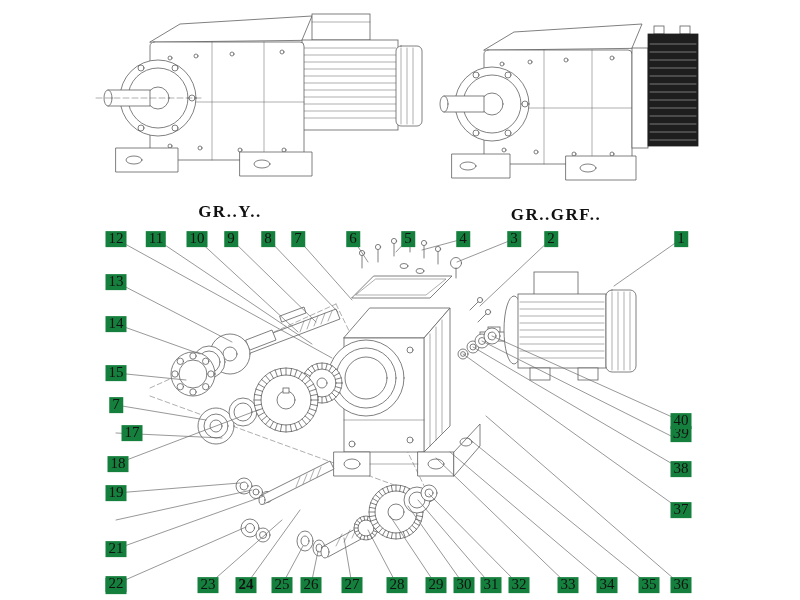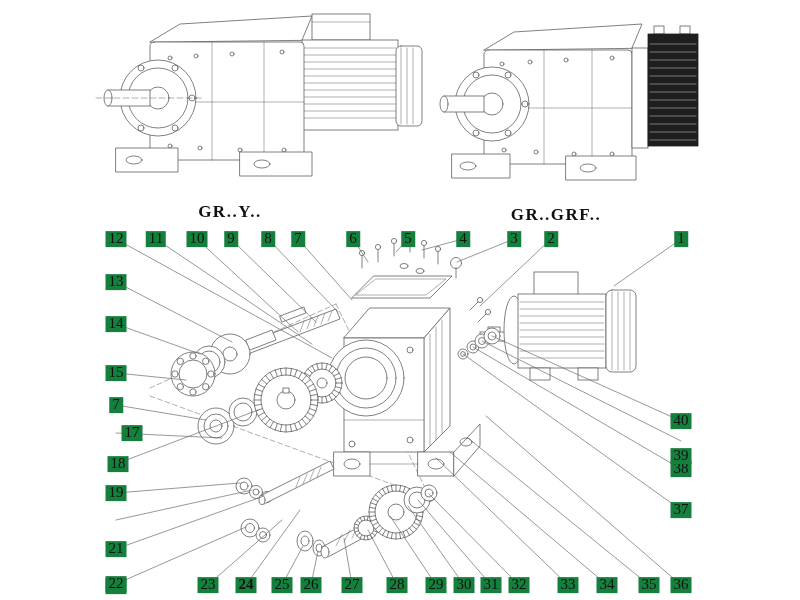--- a/index.html
+++ b/index.html
@@ -499,18 +499,18 @@
         <div class="callout" style="left: 436px; top: 585px;">29</div>
         <div class="callout" style="left: 464px; top: 585px;">30</div>
         <div class="callout" style="left: 491px; top: 585px;">31</div>
         <div class="callout" style="left: 519px; top: 585px;">32</div>
         <div class="callout" style="left: 568px; top: 585px;">33</div>
         <div class="callout" style="left: 607px; top: 585px;">34</div>
         <div class="callout" style="left: 649px; top: 585px;">35</div>
         <div class="callout" style="left: 681px; top: 585px;">36</div>
         <div class="callout" style="left: 681px; top: 510px;">37</div>
         <div class="callout" style="left: 681px; top: 469px; text-align: center;">38</div>
-        <div class="callout" style="left: 681px; top: 456px;">39</div>
+        <div class="callout" style="left: 681px; top: 434px; font-style: italic;">39</div>
         <div class="callout" style="left: 681px; top: 421px;">40</div>
       </div>
   </div>
 
 </div>
 
 </body></html>

